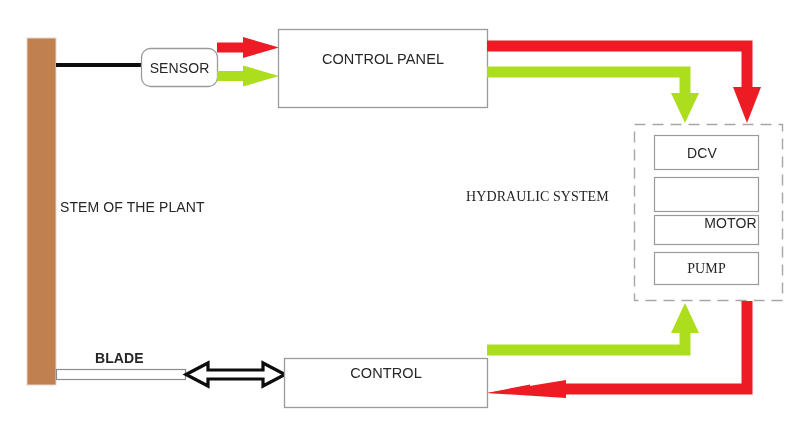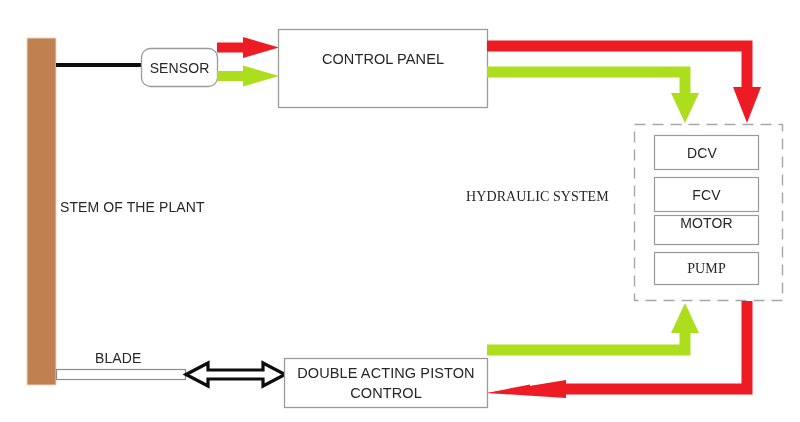--- a/index.html
+++ b/index.html
@@ -112,24 +112,22 @@
 
   <div class="lbl free-label" style="left:60px; top:199px;">STEM OF THE PLANT</div>
 
   <div class="lbl small-node-label box-center" style="left:141px; top:48px; width:77px; height:39px;">SENSOR</div>
 
   <div class="lbl node-label box-center" style="left:278px; top:20px; width:210px; height:79px;">CONTROL PANEL</div>
 
   <div class="lbl free-label" style="left:466px; top:189px;font-family:Liberation Serif, serif;">HYDRAULIC SYSTEM</div>
 
   <div class="lbl small-node-label box-center" style="left:654px; top:135px; width:96px; height:35px;">DCV</div>
-  <div class="lbl small-node-label box-center" style="left:654px; top:177px; width:105px; height:35px;">FCV</div>
-  <div class="lbl small-node-label box-center" style="left:654px; top:215px; width:105px; height:16px;">MOTOR</div>
+  <div class="lbl small-node-label box-center" style="left:654px; top:215px; width:105px; height:16px;padding-left:24px;">MOTOR</div>
   <div class="lbl small-node-label box-center" style="left:654px; top:252px; width:105px; height:33px;font-family:Liberation Serif, serif;">PUMP</div>
 
-  <div class="lbl free-label" style="left:95px; top:350px;">BLADE</div>
+  <div class="lbl free-label" style="left:95px; top:350px;font-weight:bold;">BLADE</div>
 
   <div class="lbl node-label" style="left:284px; top:364px; width:204px;">
-    <div>DOUBLE ACTING PISTON</div>
     <div>CONTROL</div>
   </div>
 
 </div>
 
 </body></html>

